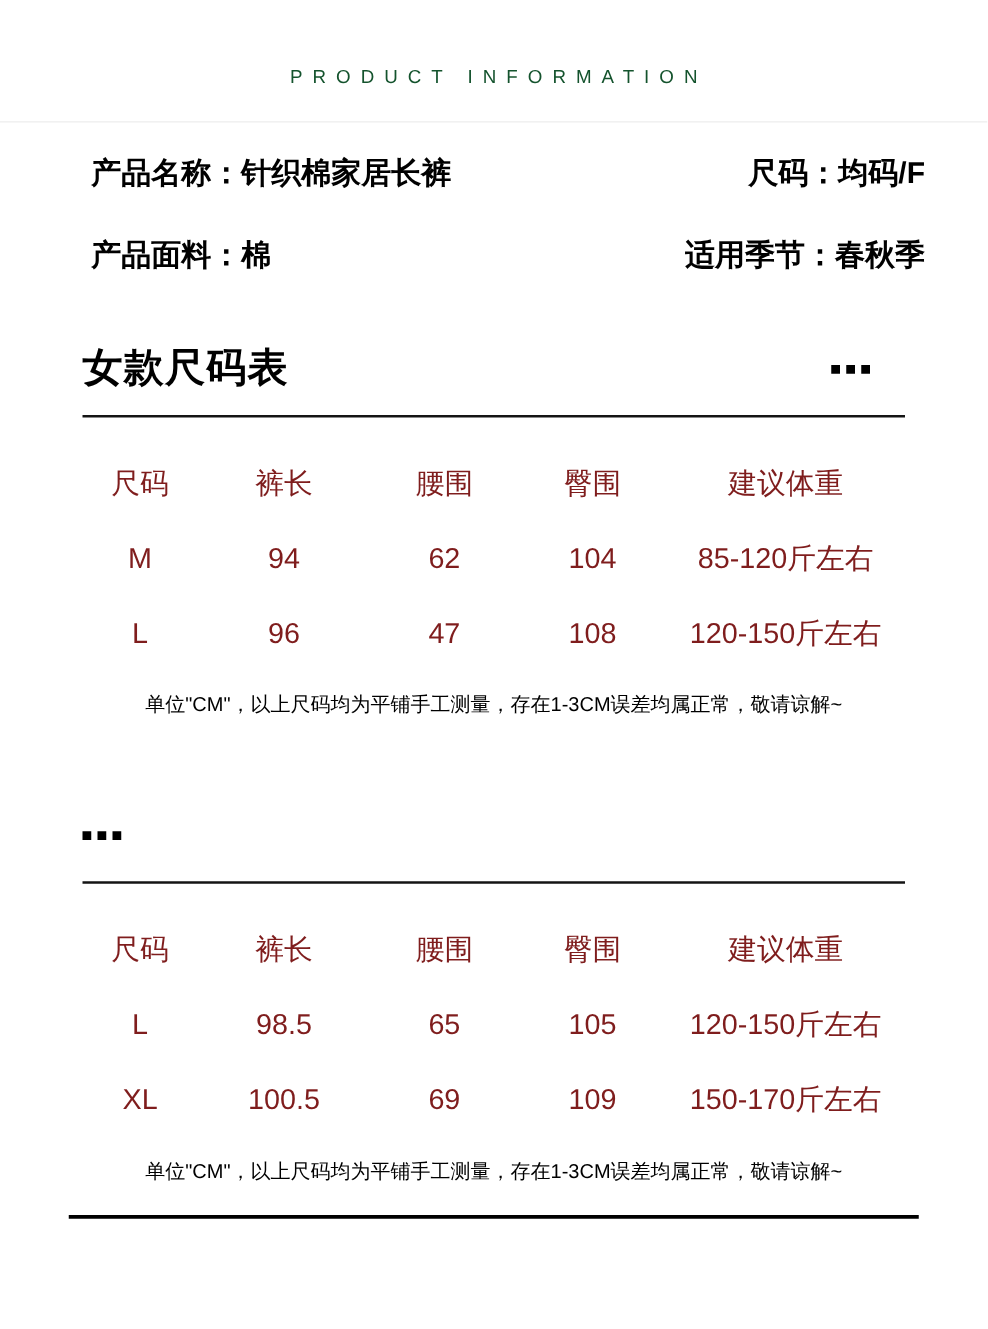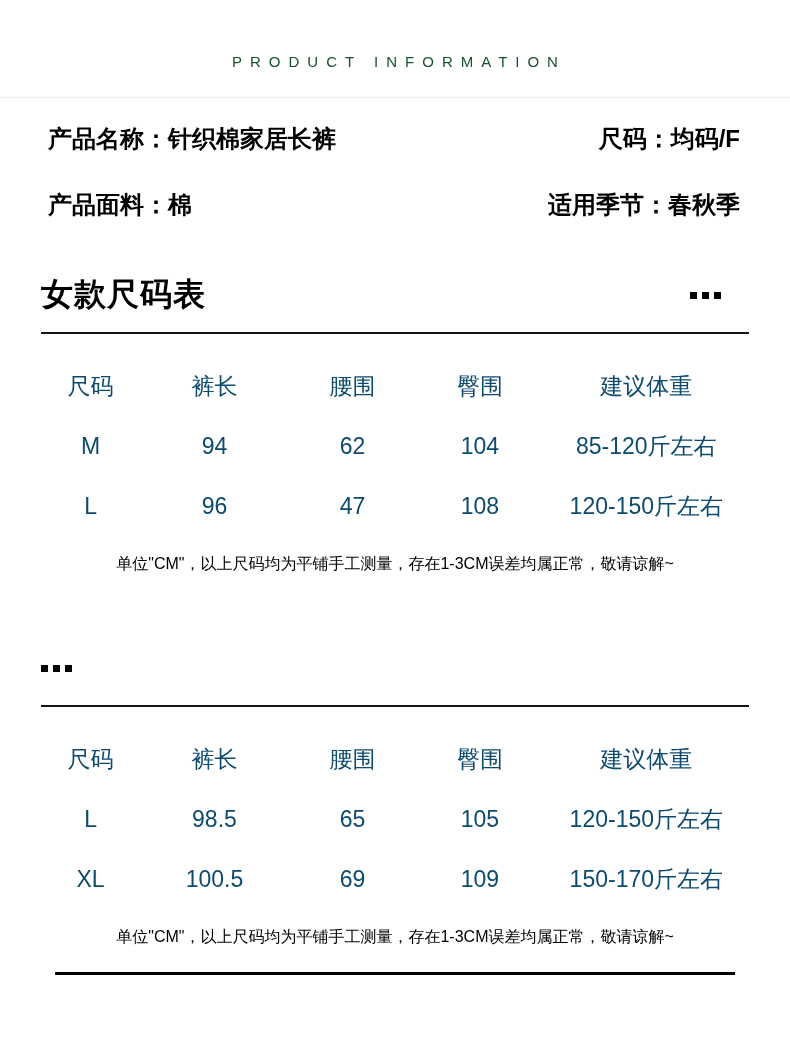--- a/index.html
+++ b/index.html
@@ -16,41 +16,41 @@
   .title-row { display: flex; align-items: center; justify-content: center; gap: 36px; }
   .wave-icon { width: 30px; height: 34px; flex: 0 0 auto; }
   .page-title { font-size: 38px; font-weight: 800; letter-spacing: 2px; color: #000; }
   .page-subtitle { margin-top: 9px; font-size: 15px; letter-spacing: 8px; color: #14532d; padding-left: 8px; }
   .header-divider { margin-top: 27px; border-bottom: 1px solid #ededed; }
 
   
   .info { padding: 26px 50px 0 48px; }
   .info-row { display: flex; justify-content: space-between; align-items: baseline; font-size: 24px; font-weight: 600; line-height: 30px; }
   .info-row + .info-row { margin-top: 36px; }
-  .info-left, .info-right { white-space: nowrap; }
+  .info-left, .info-right { white-space: nowrap; margin-left: 25px; }
 
   
-  .section { padding: 0 41px; }
+  .section { padding: 0 66px; }
   .section-women { margin-top: 54px; }
   .section-men { margin-top: 72px; }
   .section-head { display: flex; justify-content: space-between; align-items: center; height: 42px; }
   .section-title { font-size: 32px; font-weight: 800; letter-spacing: 1px; }
   .dots { display: flex; gap: 5px; align-items: center; padding-right: 28px; }
   .dots i { display: block; width: 7px; height: 7px; background: #000; }
   .section-rule { border: none; border-top: 2px solid #141414; margin-top: 16px; }
 
   .size-table { margin-top: 22px; }
   .trow {
     display: grid;
     grid-template-columns: 14% 21% 18% 18% 29%;
     height: 60px;
     align-items: center;
     text-align: center;
     font-size: 23px;
-    color: #0c4a6e;
+    color: #7f1d1d;
   }
   .trow .cell { white-space: nowrap; }
   .note { text-align: center; font-size: 16px; color: #000; margin-top: 18px; white-space: nowrap; }
 
   .bottom-rule { margin: 24px 55px 0; border: none; border-top: 3px solid #000; }
 </style>
 </head>
 <body>
 
 <div class="header">

